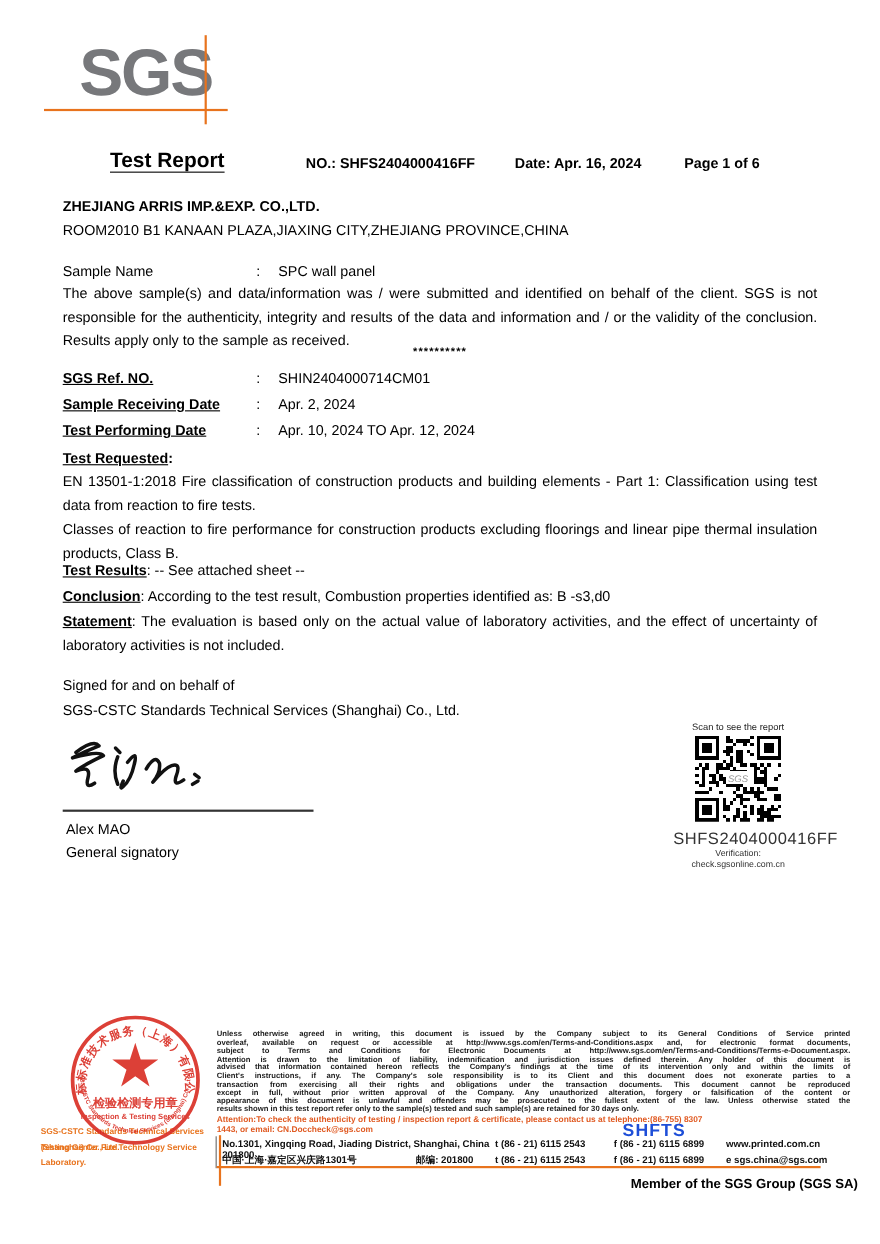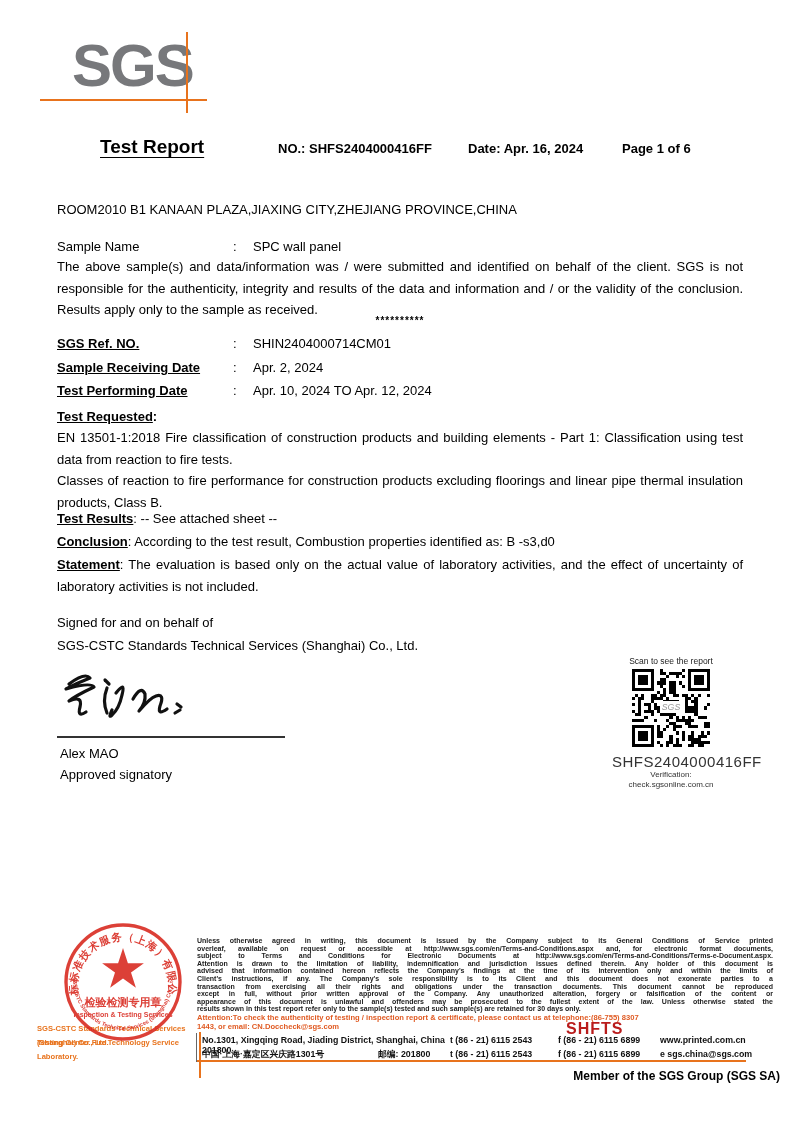--- a/index.html
+++ b/index.html
@@ -40,21 +40,21 @@
   .qr-caption{font-size:8.5px;color:#222;}
   .qr-code-text{font-size:15px;color:#333;margin-top:2px;letter-spacing:.5px;}
   .qr-verif{font-size:8px;color:#333;line-height:10px;}
 
   
   .legal{left:197px;top:937px;width:576px;font-size:7px;line-height:7.6px;
          font-weight:bold;color:#1c1c1c;}
   .legal .ll{text-align:justify;text-align-last:justify;}
   .legal .ll.last{text-align-last:left;}
   .attn{left:197px;width:576px;font-size:7.6px;line-height:9.2px;font-weight:bold;color:#e05a22;}
-  .shfts{left:566px;top:1020px;font-size:16px;font-weight:bold;color:#b91c1c;letter-spacing:1px;}
+  .shfts{left:566px;top:1020px;font-size:16px;font-weight:bold;color:#1d4ed8;letter-spacing:1px;}
   .addr{font-size:8.8px;font-weight:bold;color:#111;}
   .addr-border{left:196px;top:1033px;width:1px;height:29px;background:#666;}
   .foot-rule{left:197px;top:1060px;width:549px;height:2px;background:#e8731d;}
   .reg-cross{left:199px;top:1032px;width:1.5px;height:46px;background:#e8731d;}
   .member{left:480px;top:1069px;width:300px;text-align:right;font-size:12px;font-weight:bold;}
 
   .stamp-sub{left:37px;width:175px;font-size:7.6px;line-height:13.5px;font-weight:bold;
              color:#e8731d;}
 </style>
 </head>
@@ -64,20 +64,21 @@
 
   <div class="abs logo-text">SGS</div>
   <div class="abs logo-vline"></div>
   <div class="abs logo-hline"></div>
 
   <div class="abs title">Test Report</div>
   <div class="abs hmeta" style="left:278px;text-align:center;">NO.: SHFS2404000416FF</div>
   <div class="abs hmeta" style="left:468px;">Date: Apr. 16, 2024</div>
   <div class="abs hmeta" style="left:622px;">Page 1 of 6</div>
 
+  <div class="abs body-txt bold" style="left:57px;top:177px;">ZHEJIANG ARRIS IMP.&amp;EXP. CO.,LTD.</div>
   <div class="abs body-txt" style="left:57px;top:199px;">ROOM2010 B1 KANAAN PLAZA,JIAXING CITY,ZHEJIANG PROVINCE,CHINA</div>
 
   <div class="abs body-txt" style="left:57px;top:236px;width:686px;">
     <span class="abs" style="left:0;">Sample Name</span>
     <span class="abs" style="left:176px;">:</span>
     <span class="abs" style="left:196px;">SPC wall panel</span>
   </div>
 
   <div class="abs para body-txt just" style="top:256px;">The above sample(s) and data/information was / were submitted and identified on behalf of the client. SGS is not responsible for the authenticity, integrity and results of the data and information and / or the validity of the conclusion. Results apply only to the sample as received.</div>
 
@@ -126,21 +127,21 @@
       <path d="M52 20 Q47 33 52 45"></path>
       <path d="M50 12 l4 4"></path>
       <path d="M61 25 Q71 12 67 27 Q64 41 57 47 Q53 51 57 42"></path>
       <path d="M78 31 Q86 17 90 26 Q91 35 84 43 Q95 30 101 28 Q110 25 105 38 Q102 48 112 41"></path>
       <path d="M120 45 l5 -3"></path>
       <path d="M122 36 l4 3"></path>
     </g>
   </svg>
   <div class="abs sig-line"></div>
   <div class="abs body-txt" style="left:60px;top:743px;">Alex MAO</div>
-  <div class="abs body-txt" style="left:60px;top:764px;">Approved signatory</div>
+  <div class="abs body-txt" style="left:60px;top:764px;">General signatory</div>
 
   <div class="abs qrwrap">
     <div class="qr-caption">Scan to see the report</div>
     <svg id="qr-svg" width="82" height="78" viewBox="0 0 25 25" style="margin-top:3px;" fill="#000" shape-rendering="crispEdges">
         <rect x="0" y="0" width="1" height="1"></rect>
         <rect x="1" y="0" width="1" height="1"></rect>
         <rect x="2" y="0" width="1" height="1"></rect>
         <rect x="3" y="0" width="1" height="1"></rect>
         <rect x="4" y="0" width="1" height="1"></rect>
         <rect x="5" y="0" width="1" height="1"></rect>

